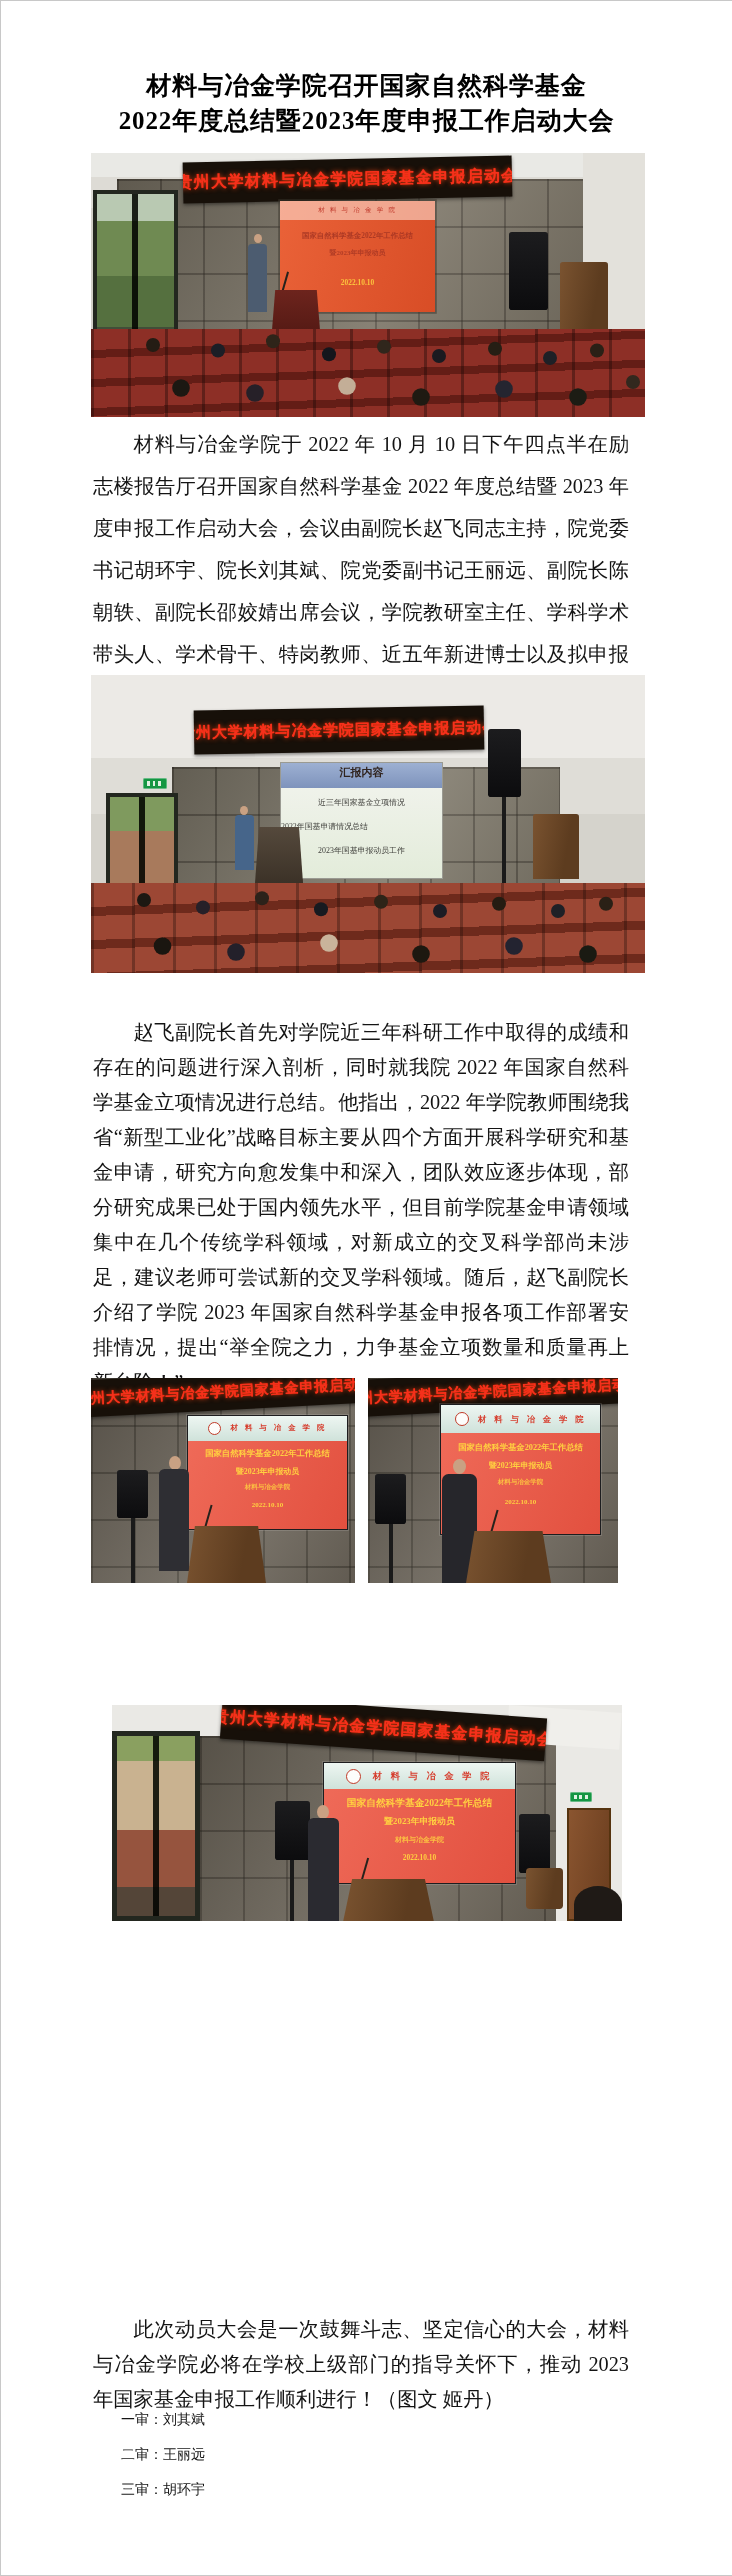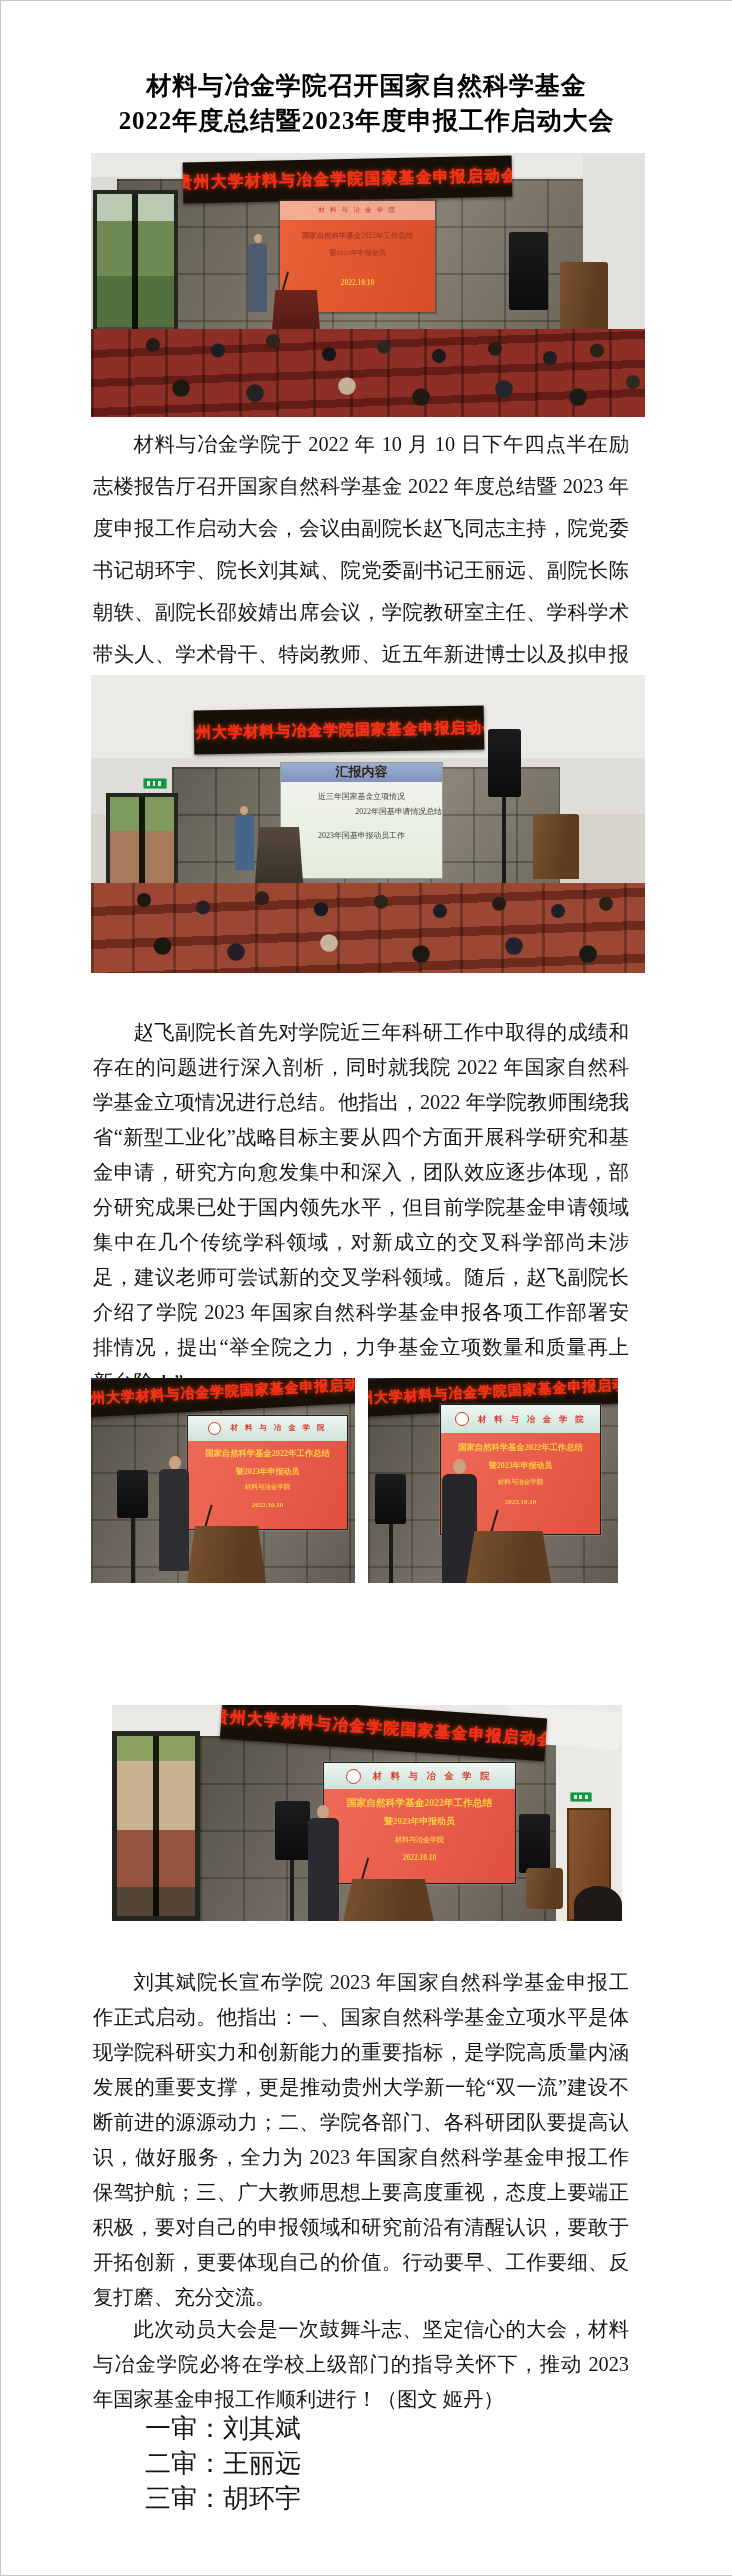--- a/index.html
+++ b/index.html
@@ -6,21 +6,21 @@
   .page{position:relative;width:733px;height:2576px;margin:0 auto;background:#fff;
         border:0.9px solid #c8c8c8;box-sizing:border-box;overflow:hidden;
         font-family:"Liberation Serif","DejaVu Serif",serif;color:#161616;}
   .abs{position:absolute;}
   .title{position:absolute;left:0;width:100%;text-align:center;font-size:25px;
          font-weight:bold;color:#000;letter-spacing:0.9px;}
   .para{position:absolute;left:92px;width:536px;margin:0;font-size:20.3px;
         text-align:justify;text-indent:2em;color:#141414;}
   .lh45{line-height:42px;}
   .lh37{line-height:35px;}
-  .review-line{position:absolute;left:92px;margin:0;font-size:26px;text-indent:2em;color:#141414;}
+  .review-line{position:absolute;left:92px;margin:0;font-size:14px;text-indent:2em;color:#141414;}
 
   
   .photo{position:absolute;overflow:hidden;background:#e6e6e2;}
   .panel-wall{position:absolute;background-color:#7a7365;
       background-image:linear-gradient(rgba(38,34,26,.38) 0 1.8px,transparent 1.8px),
                        linear-gradient(90deg,rgba(38,34,26,.38) 0 1.8px,transparent 1.8px);
       background-size:43px 47px;}
   .wall-shade{position:absolute;inset:0;background:linear-gradient(120deg,rgba(0,0,0,.22),rgba(255,255,255,.10) 60%,rgba(0,0,0,.12));}
   .led{position:absolute;background:#171009;display:flex;align-items:center;justify-content:center;
        overflow:hidden;box-shadow:0 1.8px 3.7px rgba(0,0,0,.45);}
@@ -106,23 +106,23 @@
 
   <div class="photo" style="left:90px;top:674px;width:554px;height:298px;">
     <div class="abs" style="inset:0;background:linear-gradient(#eceae6 0 83px,#dfddd7 83px 139px,#d5d3cc 139px);"></div>
     <div class="panel-wall" style="left:81px;top:92px;width:388px;height:139px;background-color:#7e786a;">
         <div class="wall-shade"></div>
       </div>
     <div class="led" style="left:103px;top:33px;width:290px;height:44px;transform:rotate(-1deg);">
       <span style="font-size:15px;letter-spacing:0.9px;">贵州大学材料与冶金学院国家基金申报启动会</span>
     </div>
     <div class="abs" style="left:189px;top:87px;width:161px;height:115px;background:linear-gradient(#f3f4ef,#e3ecda);border:1.8px solid #9a9a92;">
-      <div style="height:19px;background:linear-gradient(#9db0d2,#7e93bc);text-align:center;line-height:18.5px;font-size:13px;font-weight:bold;color:#30241f;">汇报内容</div>
+      <div style="height:25px;background:linear-gradient(#9db0d2,#7e93bc);text-align:center;line-height:18.5px;font-size:11px;font-weight:bold;color:#30241f;">汇报内容</div>
       <div style="margin-top:9.2px;text-align:center;font-size:7.9px;color:#42423e;white-space:nowrap;">近三年国家基金立项情况</div>
-      <div style="margin-top:4px;text-align:right;font-size:7.9px;color:#42423e;white-space:nowrap;">2022年国基申请情况总结</div>
+      <div style="margin-top:13px;text-align:left;font-size:7.9px;color:#42423e;white-space:nowrap;">2022年国基申请情况总结</div>
       <div style="margin-top:13px;text-align:center;font-size:7.9px;color:#42423e;white-space:nowrap;">2023年国基申报动员工作</div>
     </div>
     <div class="exit-sign" style="left:52px;top:103px;width:24px;height:11px;">
         <i></i>
       </div>
     <div class="door-frame" style="left:15px;top:118px;width:72px;height:180px;
          background:linear-gradient(#7f9a5e 0 20%,#a87a5c 20% 58%,#8a8a82 58% 76%,#66665e 76%),
          linear-gradient(90deg,transparent 0 46%,#23271f 46% 54%,transparent 54%);background-blend-mode:multiply;"></div>
     <div class="figure-head" style="left:149px;top:131px;width:8.3px;height:9.2px;"></div>
     <div class="abs" style="left:144px;top:140px;width:18.5px;height:55px;background:#46658a;border-radius:3.7px 3.7px 0 0;"></div>
@@ -226,21 +226,20 @@
     <div class="abs podium-shape wood" style="left:231px;top:174px;width:91px;height:43px;"></div>
     <div class="speaker-box" style="left:407px;top:109px;width:31px;height:59px;"></div>
     <div class="exit-sign" style="left:458px;top:87px;width:22px;height:10.2px;">
         <i></i>
       </div>
     <div class="abs" style="left:455px;top:103px;width:44px;height:113px;background:linear-gradient(100deg,#8a5530,#6a3d1e);border:2.8px solid #55330f;box-sizing:border-box;"></div>
     <div class="abs wood" style="left:414px;top:163px;width:37px;height:41px;border-radius:3.7px;"></div>
     <div class="abs" style="left:462px;top:181px;width:48px;height:37px;background:#1f1a16;border-radius:50% 50% 0 0;"></div>
   </div>
 
-  <p class="para lh37" style="top:1964px;">刘其斌院长宣布学院 2023 年国家自然科学基金申报工作正式启动。他指出：一、国家自然科学基金立项水平是体现学院科研实力和创新能力的重要指标，是学院高质量内涵发展的重要支撑，更是推动贵州大学新一轮“双一流”建设不断前进的源源动力；二、学院各部门、各科研团队要提高认识，做好服务，全力为 2023 年国家自然科学基金申报工作保驾护航；三、广大教师思想上要高度重视，态度上要端正积极，要对自己的申报领域和研究前沿有清醒认识，要敢于开拓创新，更要体现自己的价值。行动要早、工作要细、反复打磨、充分交流。</p>
   <p class="para lh37" style="top:2311px;">此次动员大会是一次鼓舞斗志、坚定信心的大会，材料与冶金学院必将在学校上级部门的指导关怀下，推动 2023 年国家基金申报工作顺利进行！（图文 姬丹）</p>
 
   <p class="review-line" style="top:2410px;">一审：刘其斌</p>
   <p class="review-line" style="top:2445px;">二审：王丽远</p>
   <p class="review-line" style="top:2480px;">三审：胡环宇</p>
 
 </div>
 
 
 </body></html>

